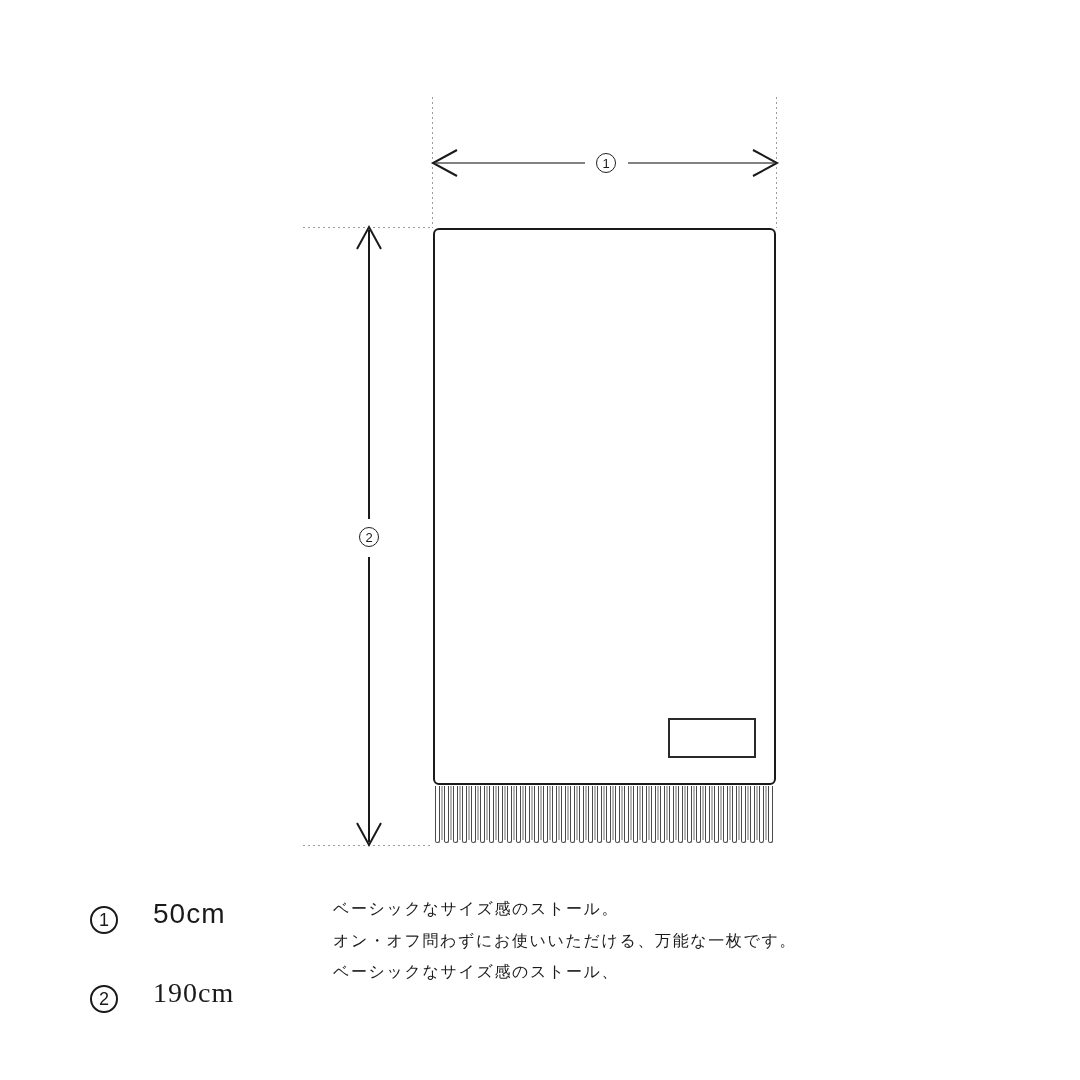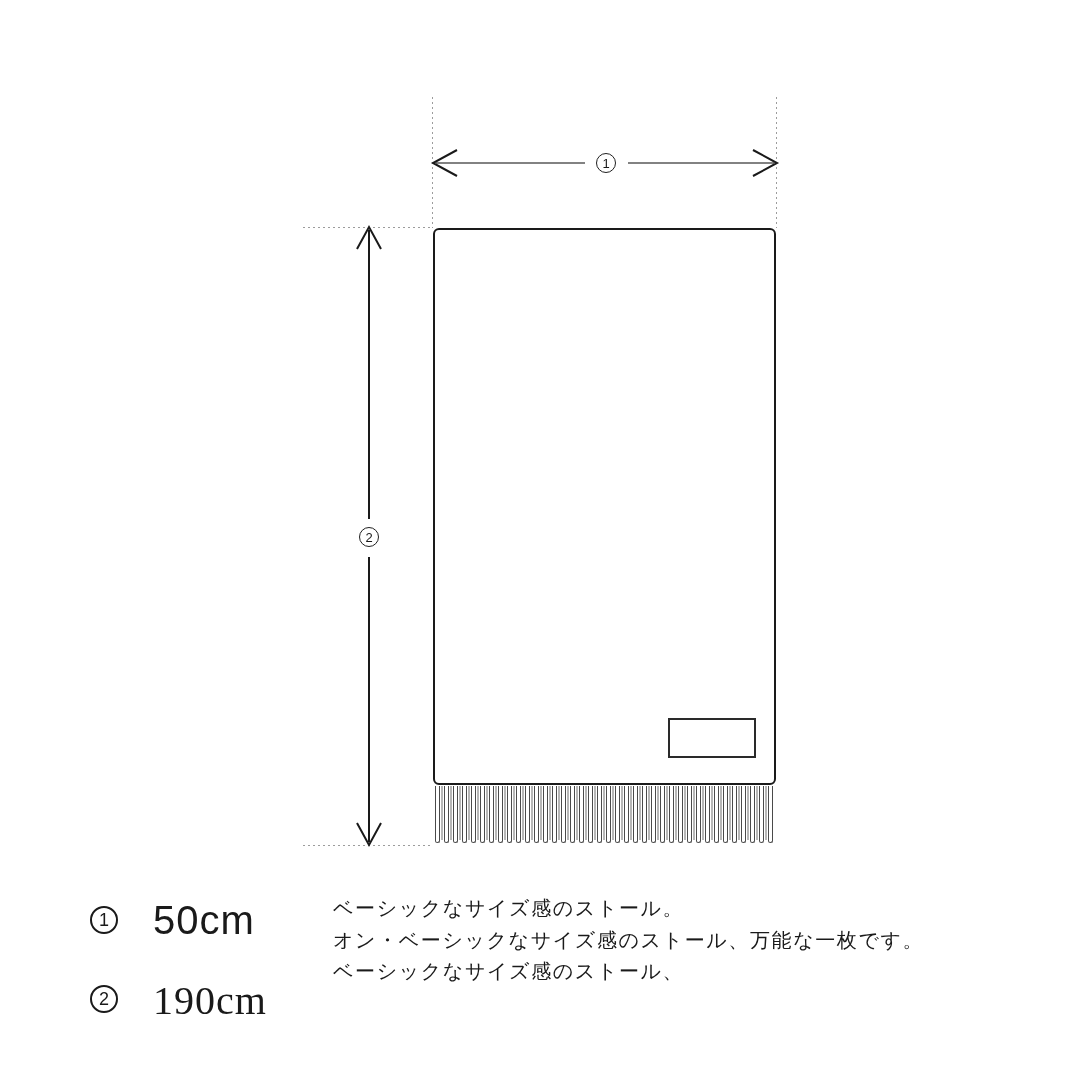--- a/index.html
+++ b/index.html
@@ -85,30 +85,30 @@
     box-sizing: border-box;
     border: 2px solid #1a1a1a;
     border-radius: 50%;
     background: #ffffff;
     display: flex; align-items: center; justify-content: center;
     font-size: 18px; line-height: 1;
     color: #1a1a1a;
   }
   .legend-value {
     position: absolute;
-    font-size: 40px;
+    font-size: 28px;
     letter-spacing: 1px;
     color: #1a1a1a;
     white-space: nowrap;
   }
   
   .description {
     position: absolute;
     left: 333px; top: 893px;
-    font-size: 20px;
+    font-size: 16px;
     line-height: 31.6px;
     letter-spacing: 1.6px;
     color: #1a1a1a;
     white-space: nowrap;
   }
 </style>
 </head>
 <body>
 
 <div class="canvas">
@@ -223,17 +223,17 @@
   </div>
   <div class="legend-value" style="left:153px; top:898px;">50cm</div>
 
   <div class="legend-badge" style="left:90px; top:985px;">
     <span>2</span>
   </div>
   <div class="legend-value" style="left:153px; top:977px;font-family:Liberation Serif, serif;">190cm</div>
 
   <div class="description">
     <div>ベーシックなサイズ感のストール。</div>
-    <div>オン・ベーシックなサイズ感のストール、万能な一枚です。</div>
+    <div>オン・オフ問わずにお使いいただける、万能な一枚です。</div>
     <div>ベーシックなサイズ感のストール、</div>
   </div>
 
 </div>
 
 </body></html>

